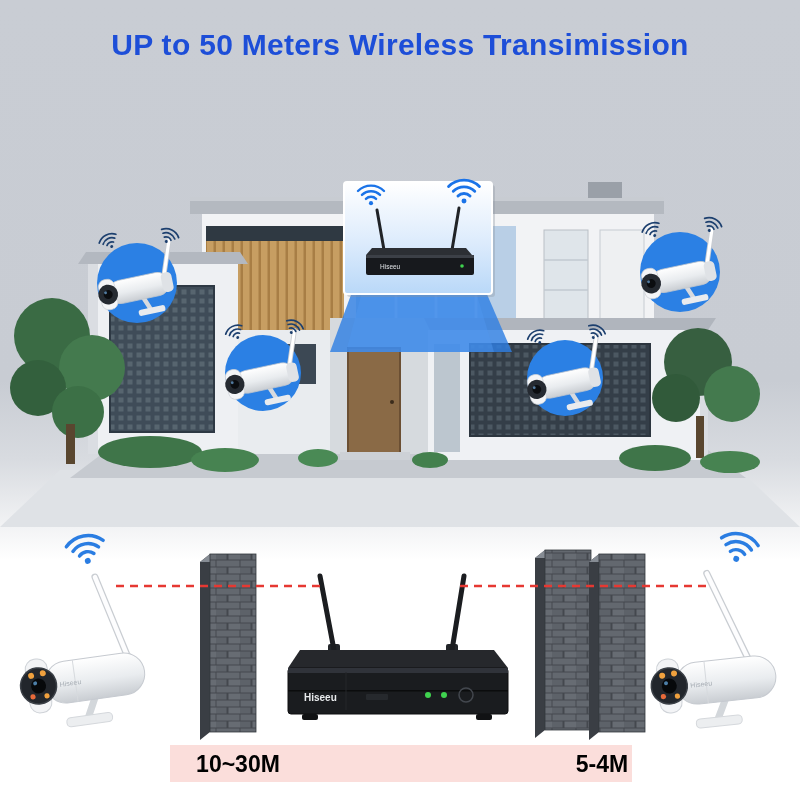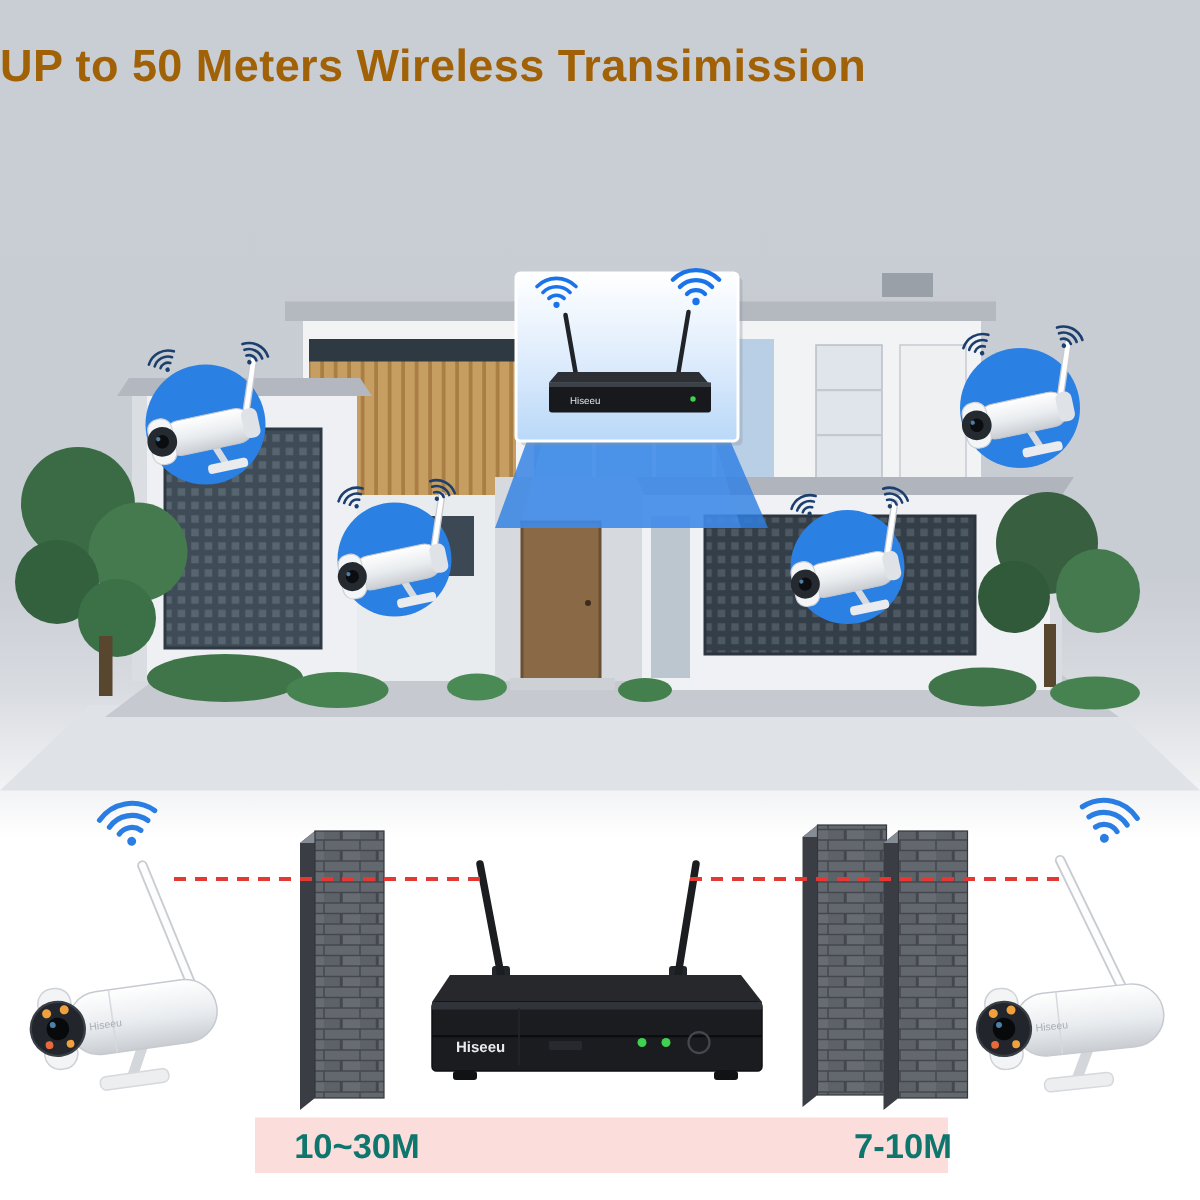--- a/index.html
+++ b/index.html
@@ -1,25 +1,25 @@
 <!DOCTYPE html>
 <html><head>
 <meta charset="utf-8">
 <style>
   html,body{margin:0;padding:0;background:#ffffff;}
   body{width:800px;height:800px;font-family:"Liberation Sans",sans-serif;}
   .stage{position:relative;width:800px;height:800px;overflow:hidden;background:#ffffff;}
   .bg-top{position:absolute;top:0;left:0;width:800px;height:560px;
           background:linear-gradient(180deg,#c9cdd4 0%,#c8ccd3 68%,#d8dbe0 82%,#ffffff 100%);}
-  .title{position:absolute;top:24px;left:0;width:800px;text-align:left;
-         color:#a16207;font-size:30px;font-weight:600;line-height:1.42;letter-spacing:.3px;}
+  .title{position:absolute;top:24px;left:0;width:800px;text-align:center;
+         color:#1d4ed8;font-size:30px;font-weight:600;line-height:1.42;letter-spacing:.3px;}
   svg.scene{position:absolute;top:0;left:0;display:block;}
   svg text{font-family:"Liberation Sans",sans-serif;}
   .band{position:absolute;left:170px;top:745px;width:462px;height:37px;background:#fbdedb;}
-  .dist{position:absolute;top:751px;font-size:23px;font-weight:700;color:#0f766e;}
+  .dist{position:absolute;top:751px;font-size:23px;font-weight:700;color:#000000;}
   .dist-left{left:168px;width:140px;text-align:center;}
   .dist-right{left:532px;width:140px;text-align:center;}
 </style>
 </head>
 <body>
 
 <div class="stage">
   <div class="bg-top"></div>
 
   <div class="title">
@@ -260,14 +260,14 @@
       <circle cx="-50" cy="11" r="2.6" fill="#f0a13e"></circle>
     </g>
     <use href="#wifi" transform="translate(736,560) rotate(12) scale(1.15)" style="color:#2a7de2"></use>
 
     <line x1="116" y1="586" x2="326" y2="586" stroke="#e63832" stroke-width="2.6" stroke-dasharray="8 6"></line>
     <line x1="460" y1="586" x2="706" y2="586" stroke="#e63832" stroke-width="2.6" stroke-dasharray="8 6"></line>
   </svg>
 
   <div class="band"></div>
   <div class="dist dist-left">10~30M</div>
-  <div class="dist dist-right">7-10M</div>
+  <div class="dist dist-right">5-4M</div>
 </div>
 
 </body></html>

